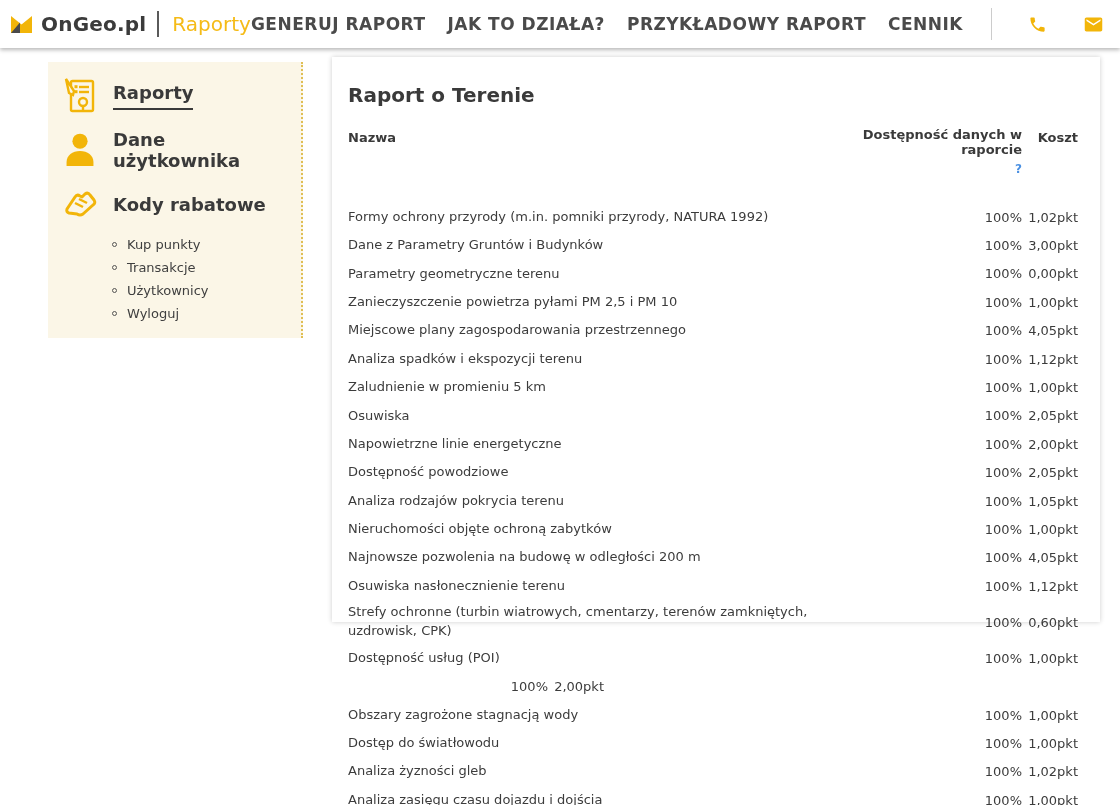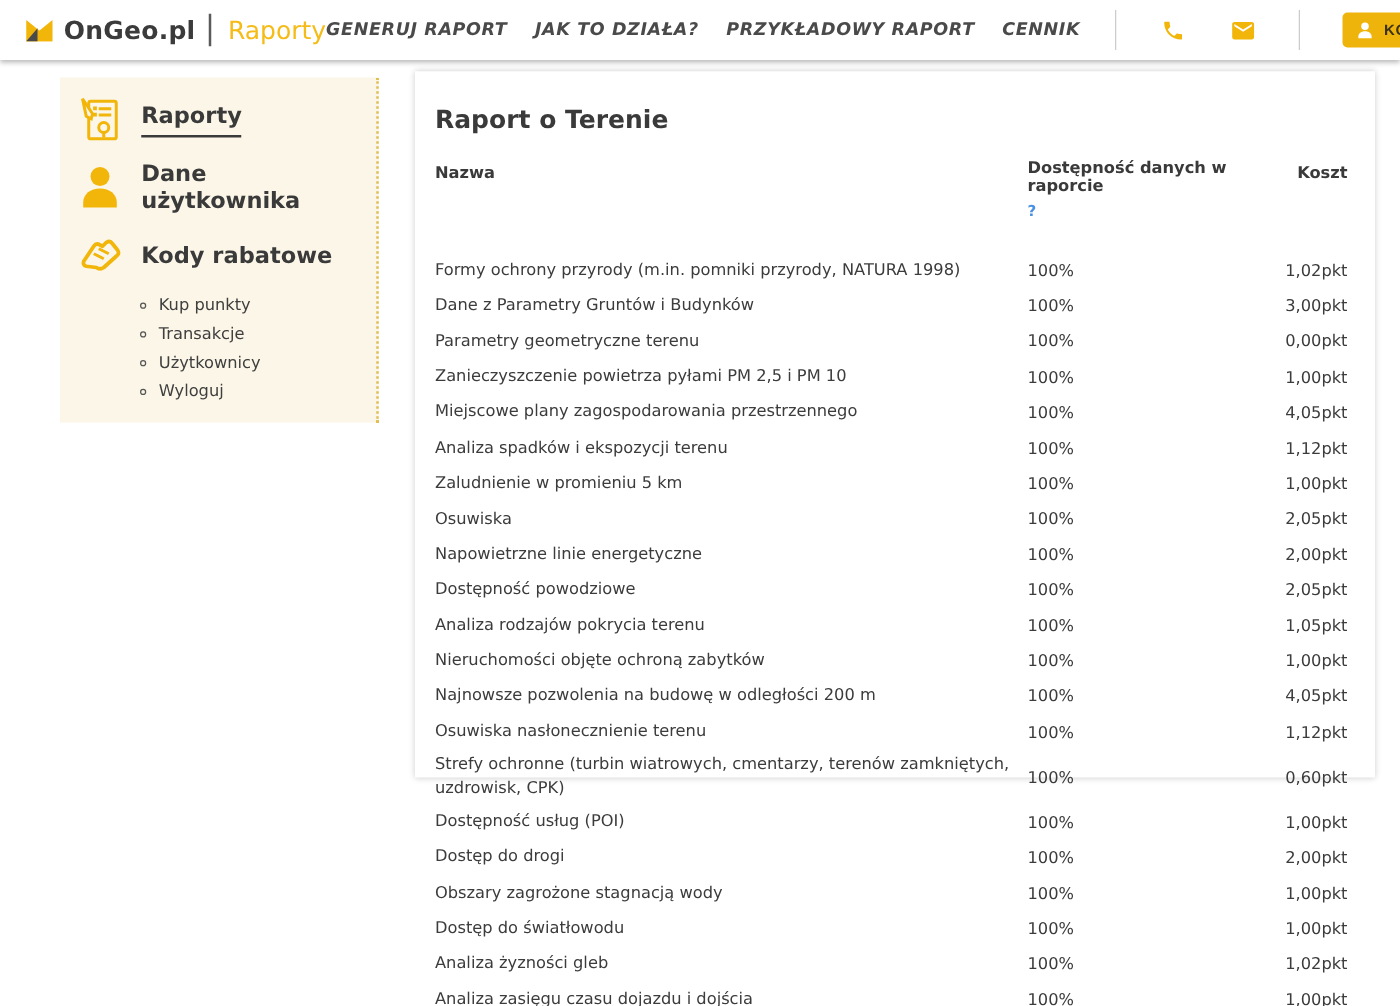--- a/index.html
+++ b/index.html
@@ -2,28 +2,28 @@
 <html><head>
 <meta charset="utf-8">
 <style>
   * { margin:0; padding:0; box-sizing:border-box; }
   html,body { width:1120px; height:805px; background:#fff; overflow:hidden;
               font-family:"DejaVu Sans","Liberation Sans",sans-serif; }
 
   
   .topbar { position:absolute; left:0; top:0; width:1120px; height:48px; background:#fff;
             box-shadow:0 2px 4px rgba(0,0,0,.28); display:flex; align-items:center; z-index:5; }
-  .logo { display:flex; align-items:center; gap:7px; padding-left:20px; }
+  .logo { display:flex; align-items:center; gap:7px; padding-left:10px; }
   .logo-tri { width:24px; height:20px; }
   .logo-name { font-size:20px; font-weight:bold; color:#3b3b3b; letter-spacing:.2px; }
   .logo-sep { width:2px; height:26px; background:#5a5a5a; margin:0 6px 0 4px; }
   .logo-product { font-size:20px; color:#f5bb17; }
   .topnav { margin-left:auto; display:flex; align-items:center; gap:22px; }
-  .topnav a { text-decoration:none; color:#4a4a4a; font-size:14px; font-weight:bold;
-              letter-spacing:.5px; cursor:pointer; white-space:nowrap;font-style:italic; }
+  .topnav a { text-decoration:none; color:#4a4a4a; font-size:17px; font-weight:bold;
+              letter-spacing:.5px; cursor:pointer; white-space:nowrap; }
   .hdr-div { width:1px; height:32px; background:#ccc; margin:0 6px; }
   .icon-btn { width:22px; height:22px; display:flex; align-items:center; justify-content:center;
               cursor:pointer; margin:0 6px; }
   .konto-btn { display:flex; align-items:center; gap:7px; background:#efb40c; border:none;
                border-radius:4px; height:28px; padding:0 14px 0 10px; margin:0 12px 0 6px;
                cursor:pointer; }
   .konto-btn span { font-size:12px; font-weight:bold; color:#3d3214; letter-spacing:.6px; }
 
   
   .sidebar { position:absolute; left:48px; top:62px; width:255px; height:276px;
@@ -37,21 +37,21 @@
                  margin-bottom:8px; cursor:pointer; }
   .dot { width:5px; height:5px; border:1.5px solid #555; border-radius:50%; flex:0 0 5px; }
 
   
   .main-card { position:absolute; left:332px; top:57px; width:768px; height:565px;
                background:#fff; box-shadow:0 0 5px rgba(0,0,0,.2); padding:26px 22px 0 16px; }
   .page-title { font-size:20px; font-weight:bold; color:#3a3a3a; margin-bottom:20px; }
 
   .tbl-header { display:flex; align-items:flex-start; margin-bottom:26px; }
   .col-name { flex:1 1 auto; padding-right:10px; }
-  .col-avail { width:200px; flex:0 0 200px; text-align:left; }
+  .col-avail { width:200px; flex:0 0 200px; text-align:right; }
   .col-cost { width:56px; flex:0 0 56px; text-align:right; }
   .th { font-size:13px; font-weight:bold; color:#3a3a3a; }
   .tbl-header .col-name .th, .tbl-header .col-cost .th { padding-top:11px; }
   .help-q { font-size:12px; font-weight:bold; color:#4a90e2; margin-top:5px; cursor:pointer;
             display:inline-block; }
 
   .tbl-row { display:flex; align-items:center; min-height:28.4px; }
   .tbl-row .col-name { font-size:13px; color:#3c3c3c; line-height:1.45; padding:3px 10px 3px 0; }
   .tbl-row .col-avail, .tbl-row .col-cost { font-size:13px; color:#3c3c3c; }
 
@@ -169,21 +169,21 @@
     <div class="col-name"><span class="th">Nazwa</span></div>
     <div class="col-avail">
       <div class="th">Dostępność danych w raporcie</div>
       <span class="help-q">?</span>
     </div>
     <div class="col-cost"><span class="th">Koszt</span></div>
   </div>
 
   <div>
       <div class="tbl-row">
-      <div class="col-name">Formy ochrony przyrody (m.in. pomniki przyrody, NATURA 1998)</div>
+      <div class="col-name">Formy ochrony przyrody (m.in. pomniki przyrody, NATURA 1992)</div>
       <div class="col-avail">100%</div>
       <div class="col-cost">1,02pkt</div>
     </div>
       <div class="tbl-row">
       <div class="col-name">Dane z Parametry Gruntów i Budynków</div>
       <div class="col-avail">100%</div>
       <div class="col-cost">3,00pkt</div>
     </div>
       <div class="tbl-row">
       <div class="col-name">Parametry geometryczne terenu</div>
@@ -249,21 +249,20 @@
       <div class="col-name">Strefy ochronne (turbin wiatrowych, cmentarzy, terenów zamkniętych, uzdrowisk, CPK)</div>
       <div class="col-avail">100%</div>
       <div class="col-cost">0,60pkt</div>
     </div>
       <div class="tbl-row">
       <div class="col-name">Dostępność usług (POI)</div>
       <div class="col-avail">100%</div>
       <div class="col-cost">1,00pkt</div>
     </div>
       <div class="tbl-row">
-      <div class="col-name">Dostęp do drogi</div>
       <div class="col-avail">100%</div>
       <div class="col-cost">2,00pkt</div>
     </div>
       <div class="tbl-row">
       <div class="col-name">Obszary zagrożone stagnacją wody</div>
       <div class="col-avail">100%</div>
       <div class="col-cost">1,00pkt</div>
     </div>
       <div class="tbl-row">
       <div class="col-name">Dostęp do światłowodu</div>

